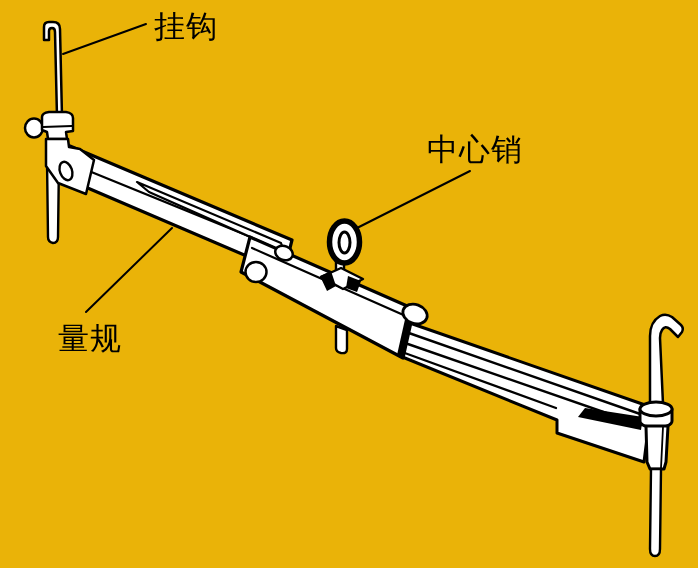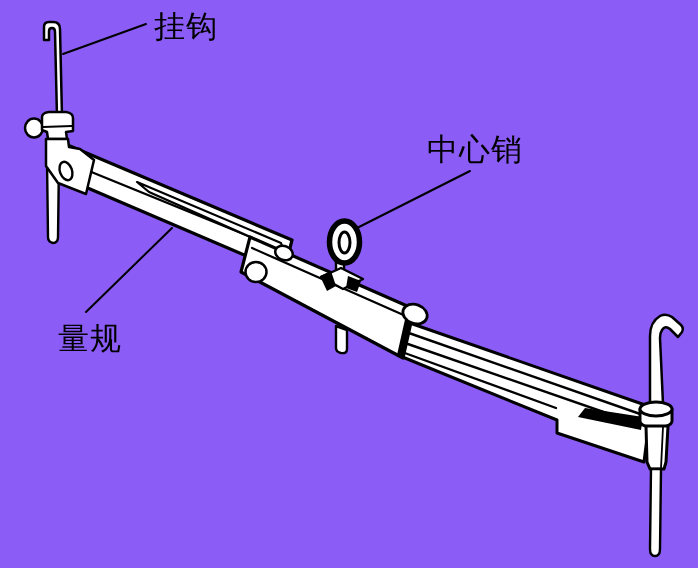--- a/index.html
+++ b/index.html
@@ -1,20 +1,20 @@
 <!DOCTYPE html>
 <html><head>
 <meta charset="utf-8">
 <style>
   html, body { margin: 0; padding: 0; background: #ffffff; }
   .stage {
     position: relative;
     width: 698px;
     height: 568px;
-    background: #8b5cf6;
+    background: #eab308;
     overflow: hidden;
     font-family: "Liberation Sans", sans-serif;
   }
   svg { display: block; }
   svg text {
     font-family: "Liberation Sans", sans-serif;
     font-size: 31px;
     letter-spacing: 1px;
     fill: #000000;
   }

